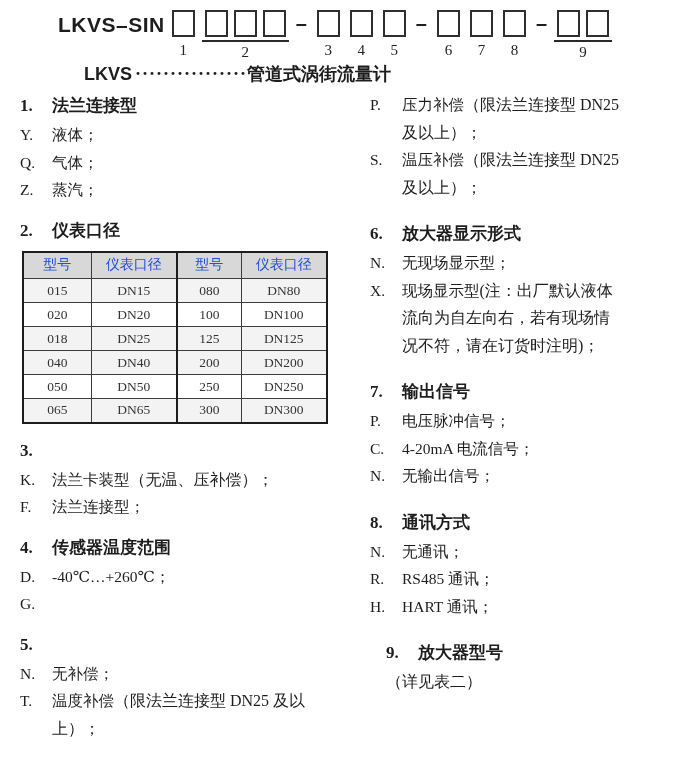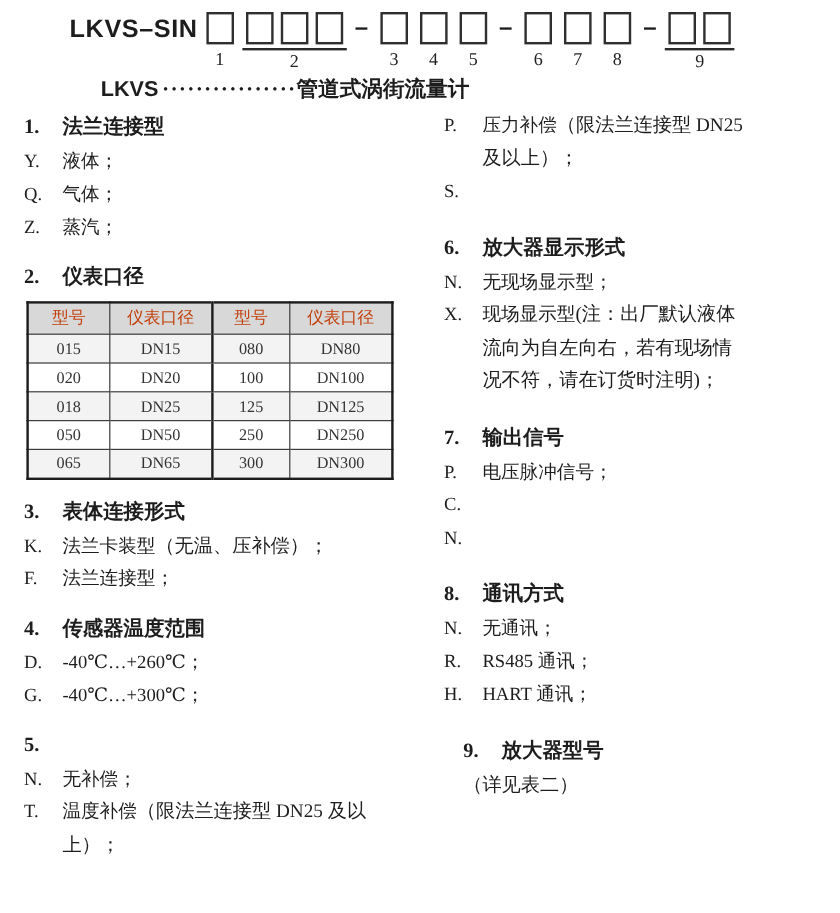--- a/index.html
+++ b/index.html
@@ -64,21 +64,21 @@
   
   table.size-table{
     border-collapse:collapse;margin:5px 0 10px 8px;
     border:2px solid var(--table-border);
     font-size:13.5px;color:#333;
   }
   .size-table th,.size-table td{
     border:1px solid #3c3c3c;text-align:center;
     height:24px;padding:0 4px;font-weight:normal;
   }
-  .size-table th{background:var(--table-header-bg);height:27px;font-size:14px;color:#c2410c;}
+  .size-table th{background:var(--table-header-bg);height:27px;font-size:14px;color:#1d4ed8;}
   .size-table th:nth-child(2),.size-table td:nth-child(2){border-right:2.5px solid var(--table-border);}
   .size-table tr.alt td{background:var(--table-alt-bg);}
   .size-table th:nth-child(1),.size-table td:nth-child(1){width:68px;}
   .size-table th:nth-child(2),.size-table td:nth-child(2){width:86px;}
   .size-table th:nth-child(3),.size-table td:nth-child(3){width:64px;}
   .size-table th:nth-child(4),.size-table td:nth-child(4){width:86px;}
 </style>
 </head>
 <body>
 
@@ -208,39 +208,44 @@
                 <td>DN20</td>
                 <td>100</td>
                 <td>DN100</td>
               </tr>
               <tr class="alt">
                 <td>018</td>
                 <td>DN25</td>
                 <td>125</td>
                 <td>DN125</td>
               </tr>
+              <tr class="alt">
+                <td>040</td>
+                <td>DN40</td>
+                <td>200</td>
+                <td>DN200</td>
+              </tr>
               <tr>
                 <td>050</td>
                 <td>DN50</td>
                 <td>250</td>
                 <td>DN250</td>
               </tr>
               <tr class="alt">
                 <td>065</td>
                 <td>DN65</td>
                 <td>300</td>
                 <td>DN300</td>
               </tr>
             </tbody>
           </table>
         </div>
         <div class="section">
           <div class="section-heading">
             <span class="section-number">3.</span>
-            <span class="section-title">表体连接形式</span>
           </div>
           <div class="option-row">
             <span class="option-code">K.</span>
             <span class="option-text">法兰卡装型<span class="option-note">（无温、压补偿）；</span></span>
           </div>
           <div class="option-row">
             <span class="option-code">F.</span>
             <span class="option-text">法兰连接型；</span>
           </div>
         </div>
@@ -248,21 +253,20 @@
           <div class="section-heading">
             <span class="section-number">4.</span>
             <span class="section-title">传感器温度范围</span>
           </div>
           <div class="option-row">
             <span class="option-code">D.</span>
             <span class="option-text">-40℃…+260℃；</span>
           </div>
           <div class="option-row">
             <span class="option-code">G.</span>
-            <span class="option-text">-40℃…+300℃；</span>
           </div>
         </div>
         <div class="section">
           <div class="section-heading">
             <span class="section-number">5.</span>
           </div>
           <div class="option-row">
             <span class="option-code">N.</span>
             <span class="option-text">无补偿；</span>
           </div>
@@ -273,20 +277,21 @@
         </div>
       </div>
     <div class="col-right" id="col-right">
         <div class="section">
           <div class="option-row">
             <span class="option-code">P.</span>
             <span class="option-text">压力补偿<span class="option-note">（限法兰连接型 DN25 及以上）；</span></span>
           </div>
           <div class="option-row">
             <span class="option-code">S.</span>
+            <span class="option-text">温压补偿<span class="option-note">（限法兰连接型 DN25 及以上）；</span></span>
           </div>
         </div>
         <div class="section">
           <div class="section-heading">
             <span class="section-number">6.</span>
             <span class="section-title">放大器显示形式</span>
           </div>
           <div class="option-row">
             <span class="option-code">N.</span>
             <span class="option-text">无现场显示型；</span>
@@ -300,23 +305,25 @@
           <div class="section-heading">
             <span class="section-number">7.</span>
             <span class="section-title">输出信号</span>
           </div>
           <div class="option-row">
             <span class="option-code">P.</span>
             <span class="option-text">电压脉冲信号；</span>
           </div>
           <div class="option-row">
             <span class="option-code">C.</span>
+            <span class="option-text">4-20mA 电流信号；</span>
           </div>
           <div class="option-row">
             <span class="option-code">N.</span>
+            <span class="option-text">无输出信号；</span>
           </div>
         </div>
         <div class="section">
           <div class="section-heading">
             <span class="section-number">8.</span>
             <span class="section-title">通讯方式</span>
           </div>
           <div class="option-row">
             <span class="option-code">N.</span>
             <span class="option-text">无通讯；</span>

